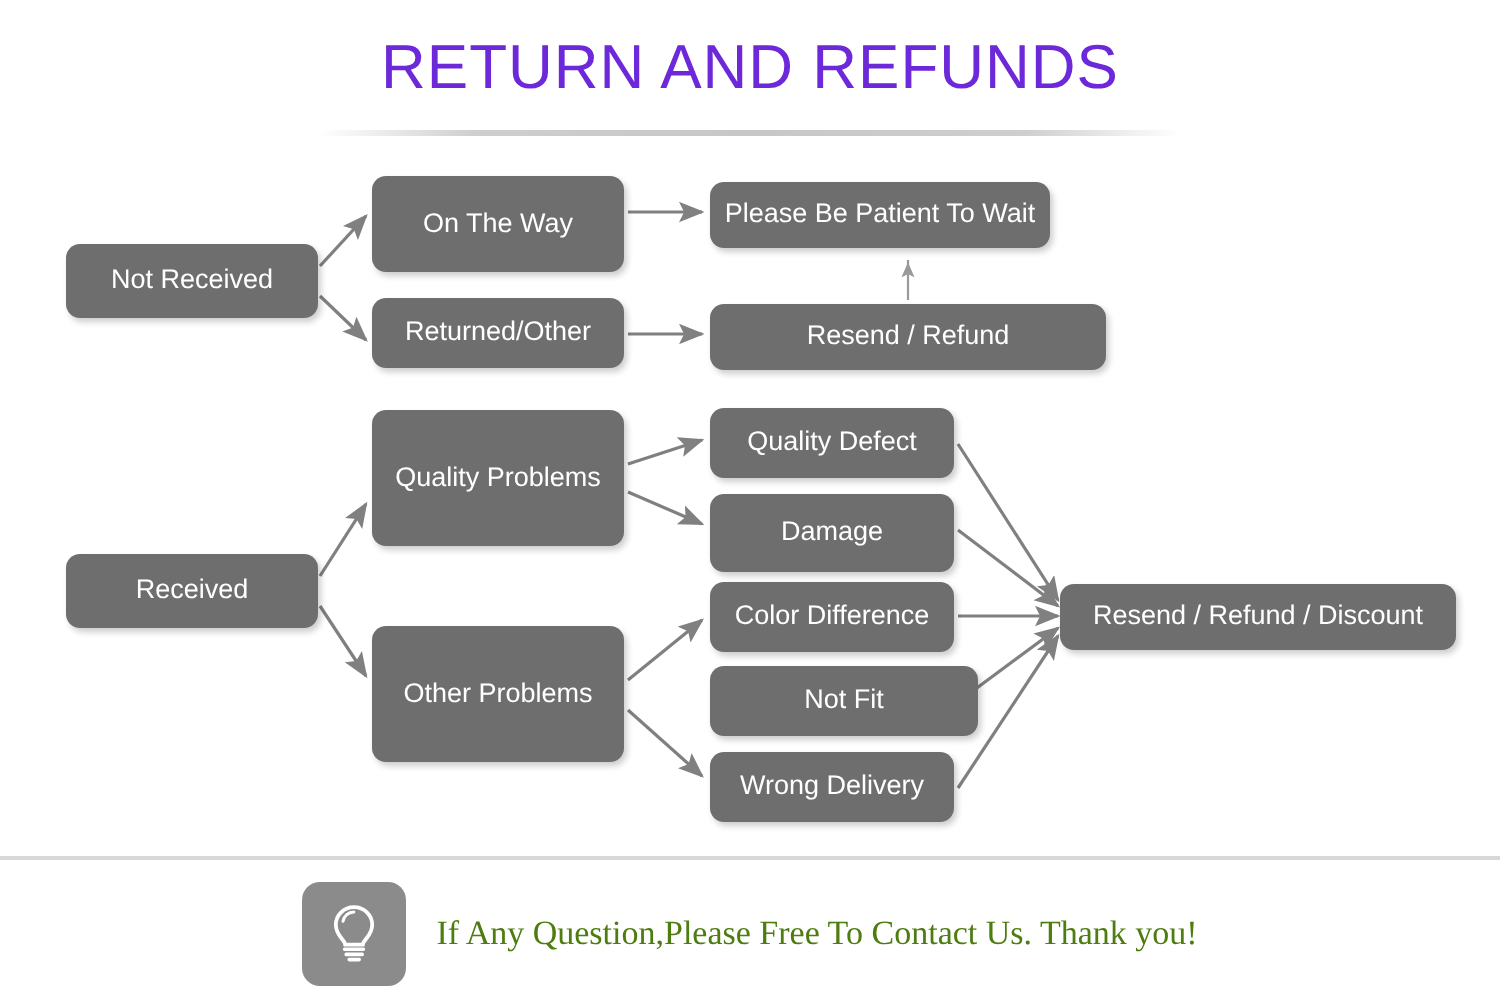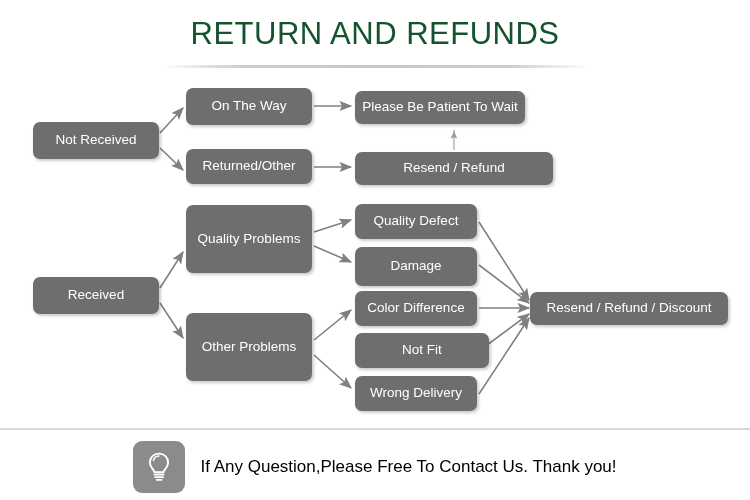--- a/index.html
+++ b/index.html
@@ -22,21 +22,21 @@
 
   
   #title {
     position: absolute;
     left: 0;
     top: 14px;
     width: 750px;
     text-align: center;
     font-size: 31px;
     letter-spacing: 0.5px;
-    color: #14532d;
+    color: #6d28d9;
     font-weight: 400;
     line-height: 40px;
     white-space: nowrap;
   }
   #title-divider {
     position: absolute;
     left: 160px;
     top: 65px;
     width: 430px;
     height: 3px;
@@ -103,22 +103,23 @@
     background: #8b8b8b;
     border-radius: 9px;
     display: flex;
     align-items: center;
     justify-content: center;
     flex: 0 0 auto;
   }
   #footer-text {
     margin-left: 15px;
     font-size: 17px;
-    color: #000000;
+    color: #4d7c0f;
     white-space: nowrap;
+    font-family: Liberation Serif, serif;
   }
 </style>
 </head>
 <body>
 
 <div id="page">
 
   <div id="title">RETURN AND REFUNDS</div>
   <div id="title-divider"></div>
 
@@ -154,21 +155,21 @@
       <path d="M479,308 L529,308"></path>
       <path d="M479,351 L529,314"></path>
       <path d="M479,394 L529,318"></path>
     </g>
 
     <path d="M454,150 L454,130" stroke="#9a9a9a" stroke-width="1.1" fill="none" marker-end="url(#ah-thin)"></path>
   </svg>
 
   <div class="node" style="left:33px;  top:122px; width:126px; height:37px;">Not Received</div>
 
-  <div class="node" style="left:186px; top:88px;  width:126px; height:37px;">On The Way</div>
+  <div class="node" style="left:186px; top:88px;  width:126px; height:48px;">On The Way</div>
 
   <div class="node" style="left:186px; top:149px; width:126px; height:35px;">Returned/Other</div>
 
   <div class="node" style="left:355px; top:91px;  width:170px; height:33px;">Please Be Patient To Wait</div>
 
   <div class="node" style="left:355px; top:152px; width:198px; height:33px;">Resend / Refund</div>
 
   <div class="node" style="left:33px;  top:277px; width:126px; height:37px;">Received</div>
 
   <div class="node" style="left:186px; top:205px; width:126px; height:68px;">Quality Problems</div>

